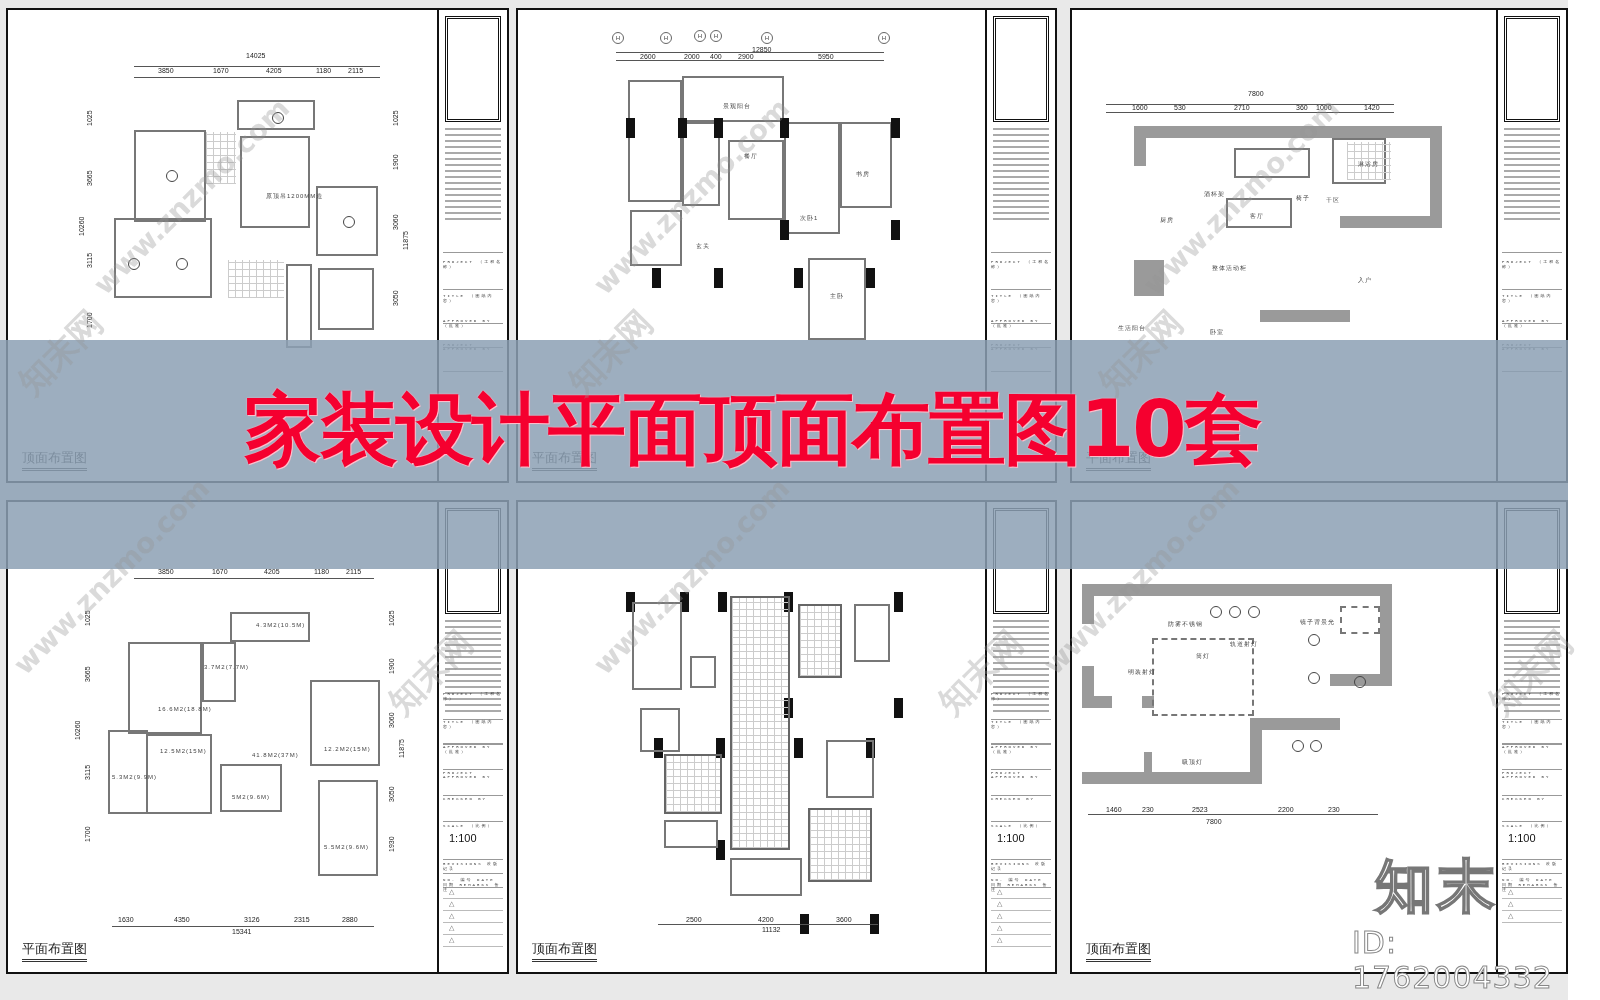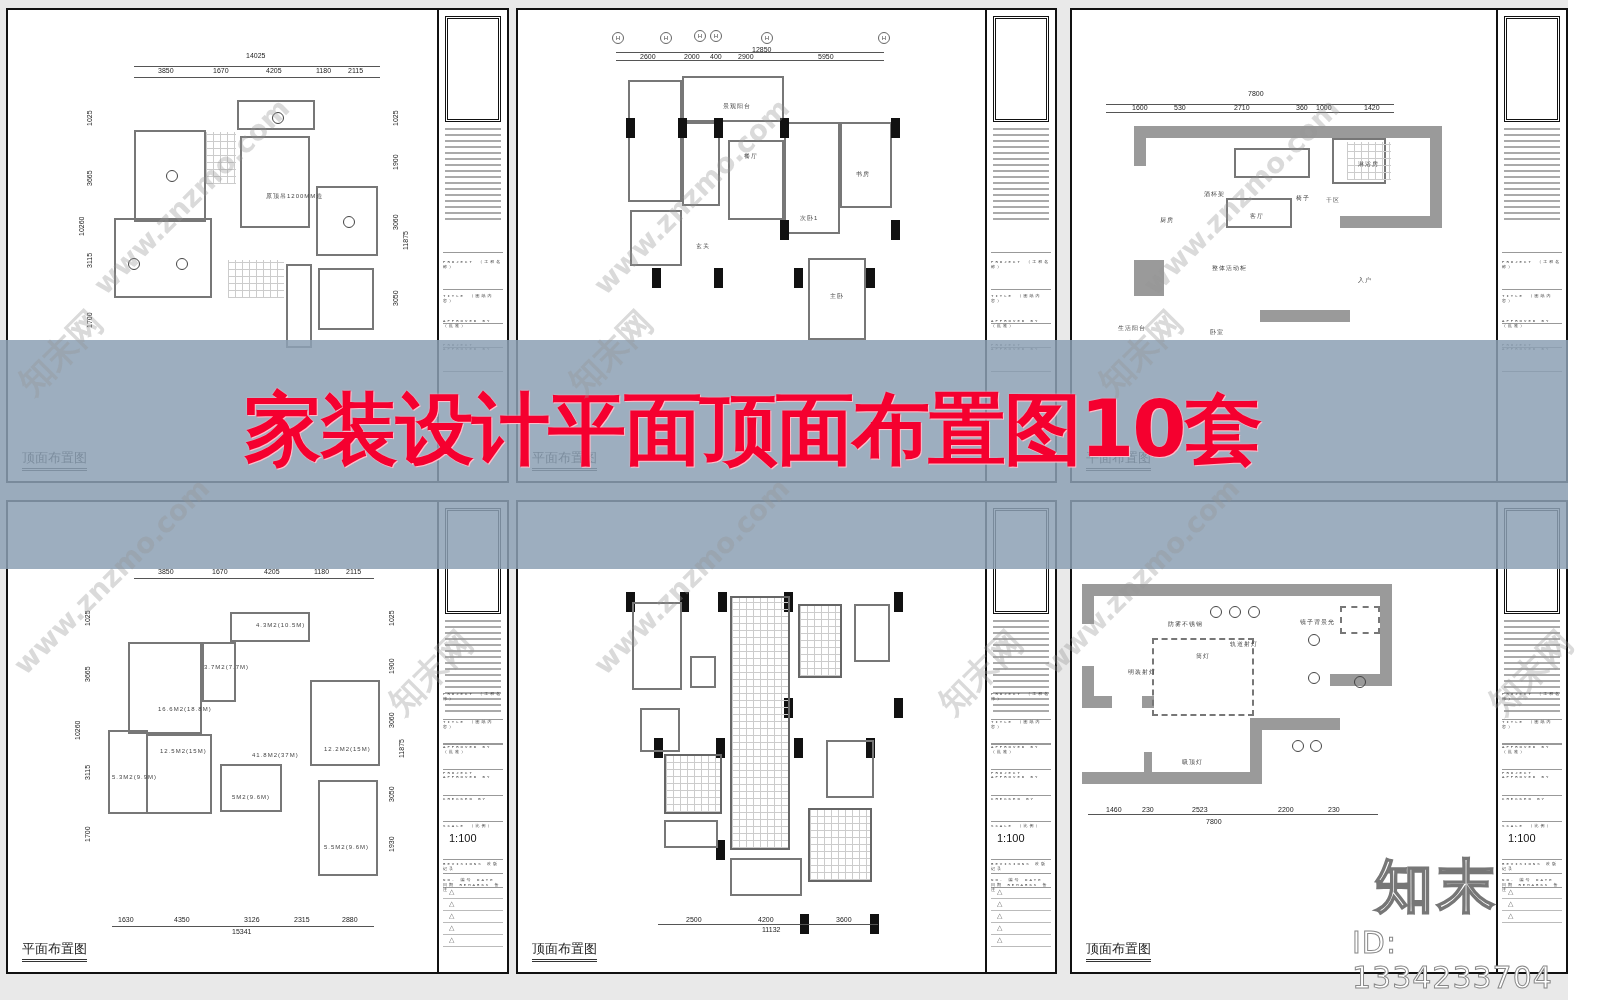--- a/index.html
+++ b/index.html
@@ -467,13 +467,13 @@
 <div class="wm" style="left:560px;top:560px;font-size:28px;">www.znzmo.com</div>
 <div class="wm" style="left:1010px;top:560px;font-size:28px;">www.znzmo.com</div>
 <div class="wm" style="left:10px;top:330px;font-size:34px;">知末网</div>
 <div class="wm" style="left:560px;top:330px;font-size:34px;">知末网</div>
 <div class="wm" style="left:1090px;top:330px;font-size:34px;">知末网</div>
 <div class="wm" style="left:380px;top:650px;font-size:34px;">知末网</div>
 <div class="wm" style="left:930px;top:650px;font-size:34px;">知末网</div>
 <div class="wm" style="left:1480px;top:650px;font-size:34px;">知末网</div>
 
 <div class="brand-logo">知末</div>
-<div class="brand-id">ID: 1334233704</div>
+<div class="brand-id">ID: 1762004332</div>
 
 </body></html>

